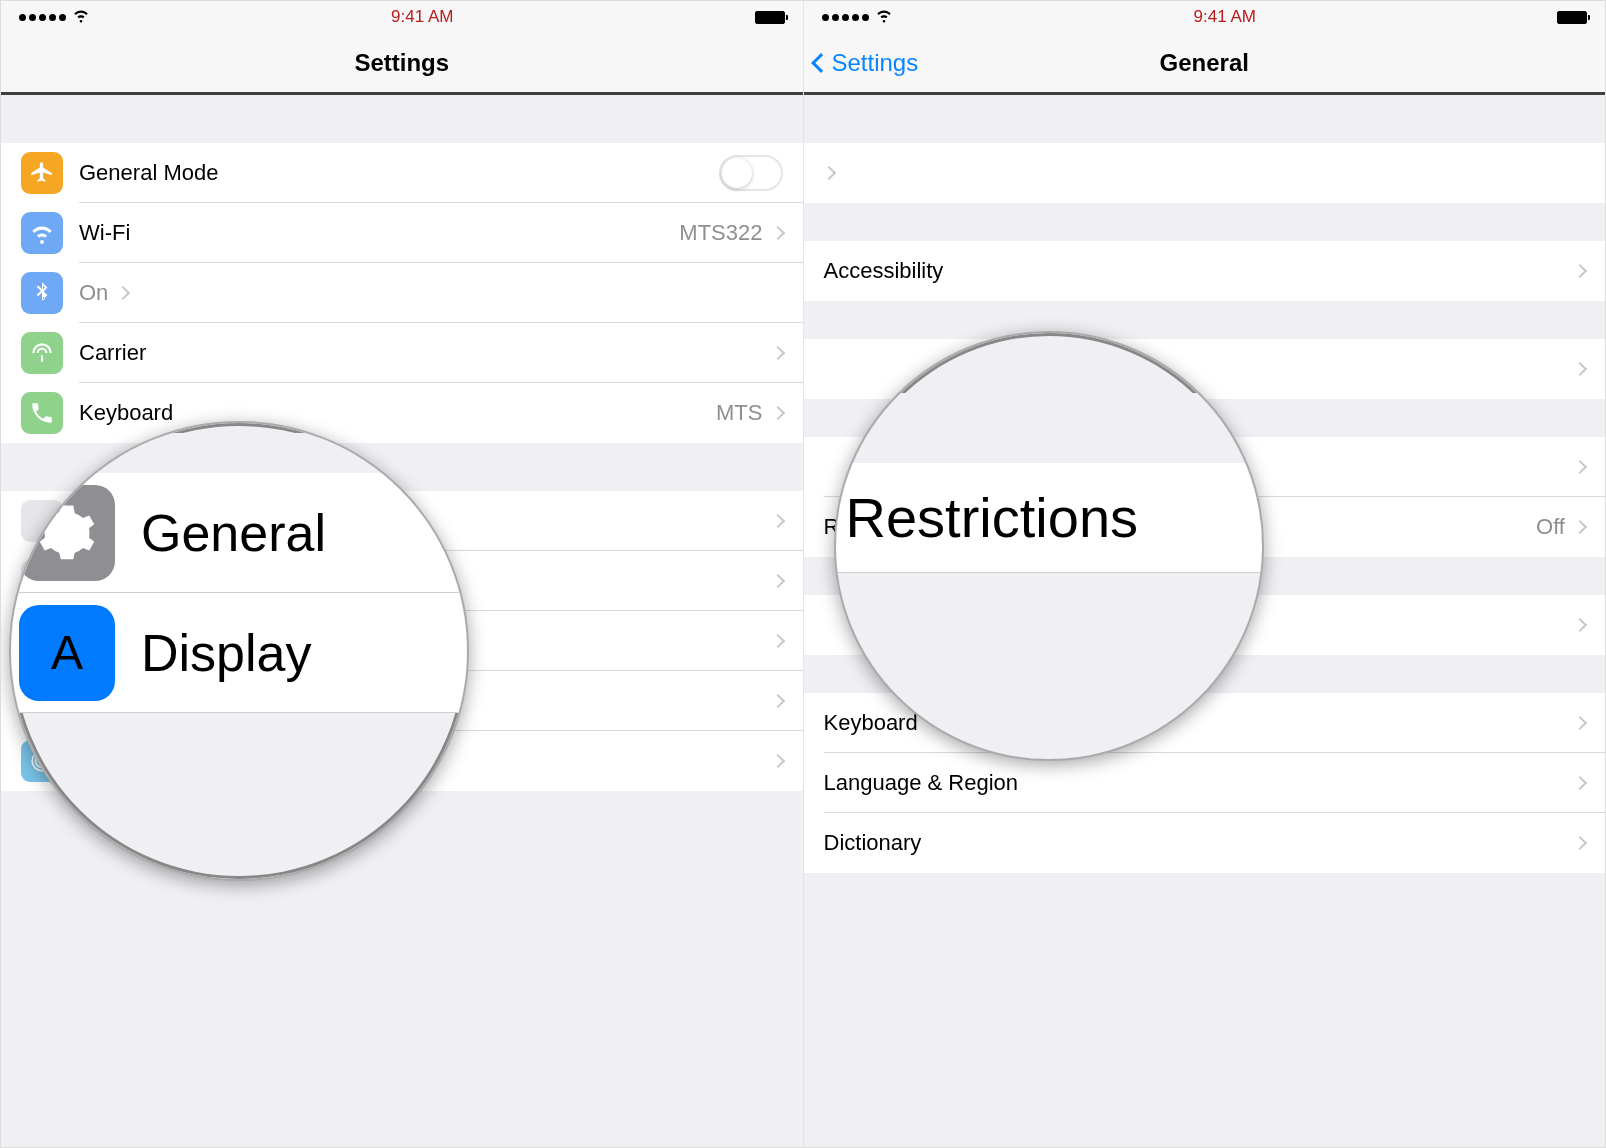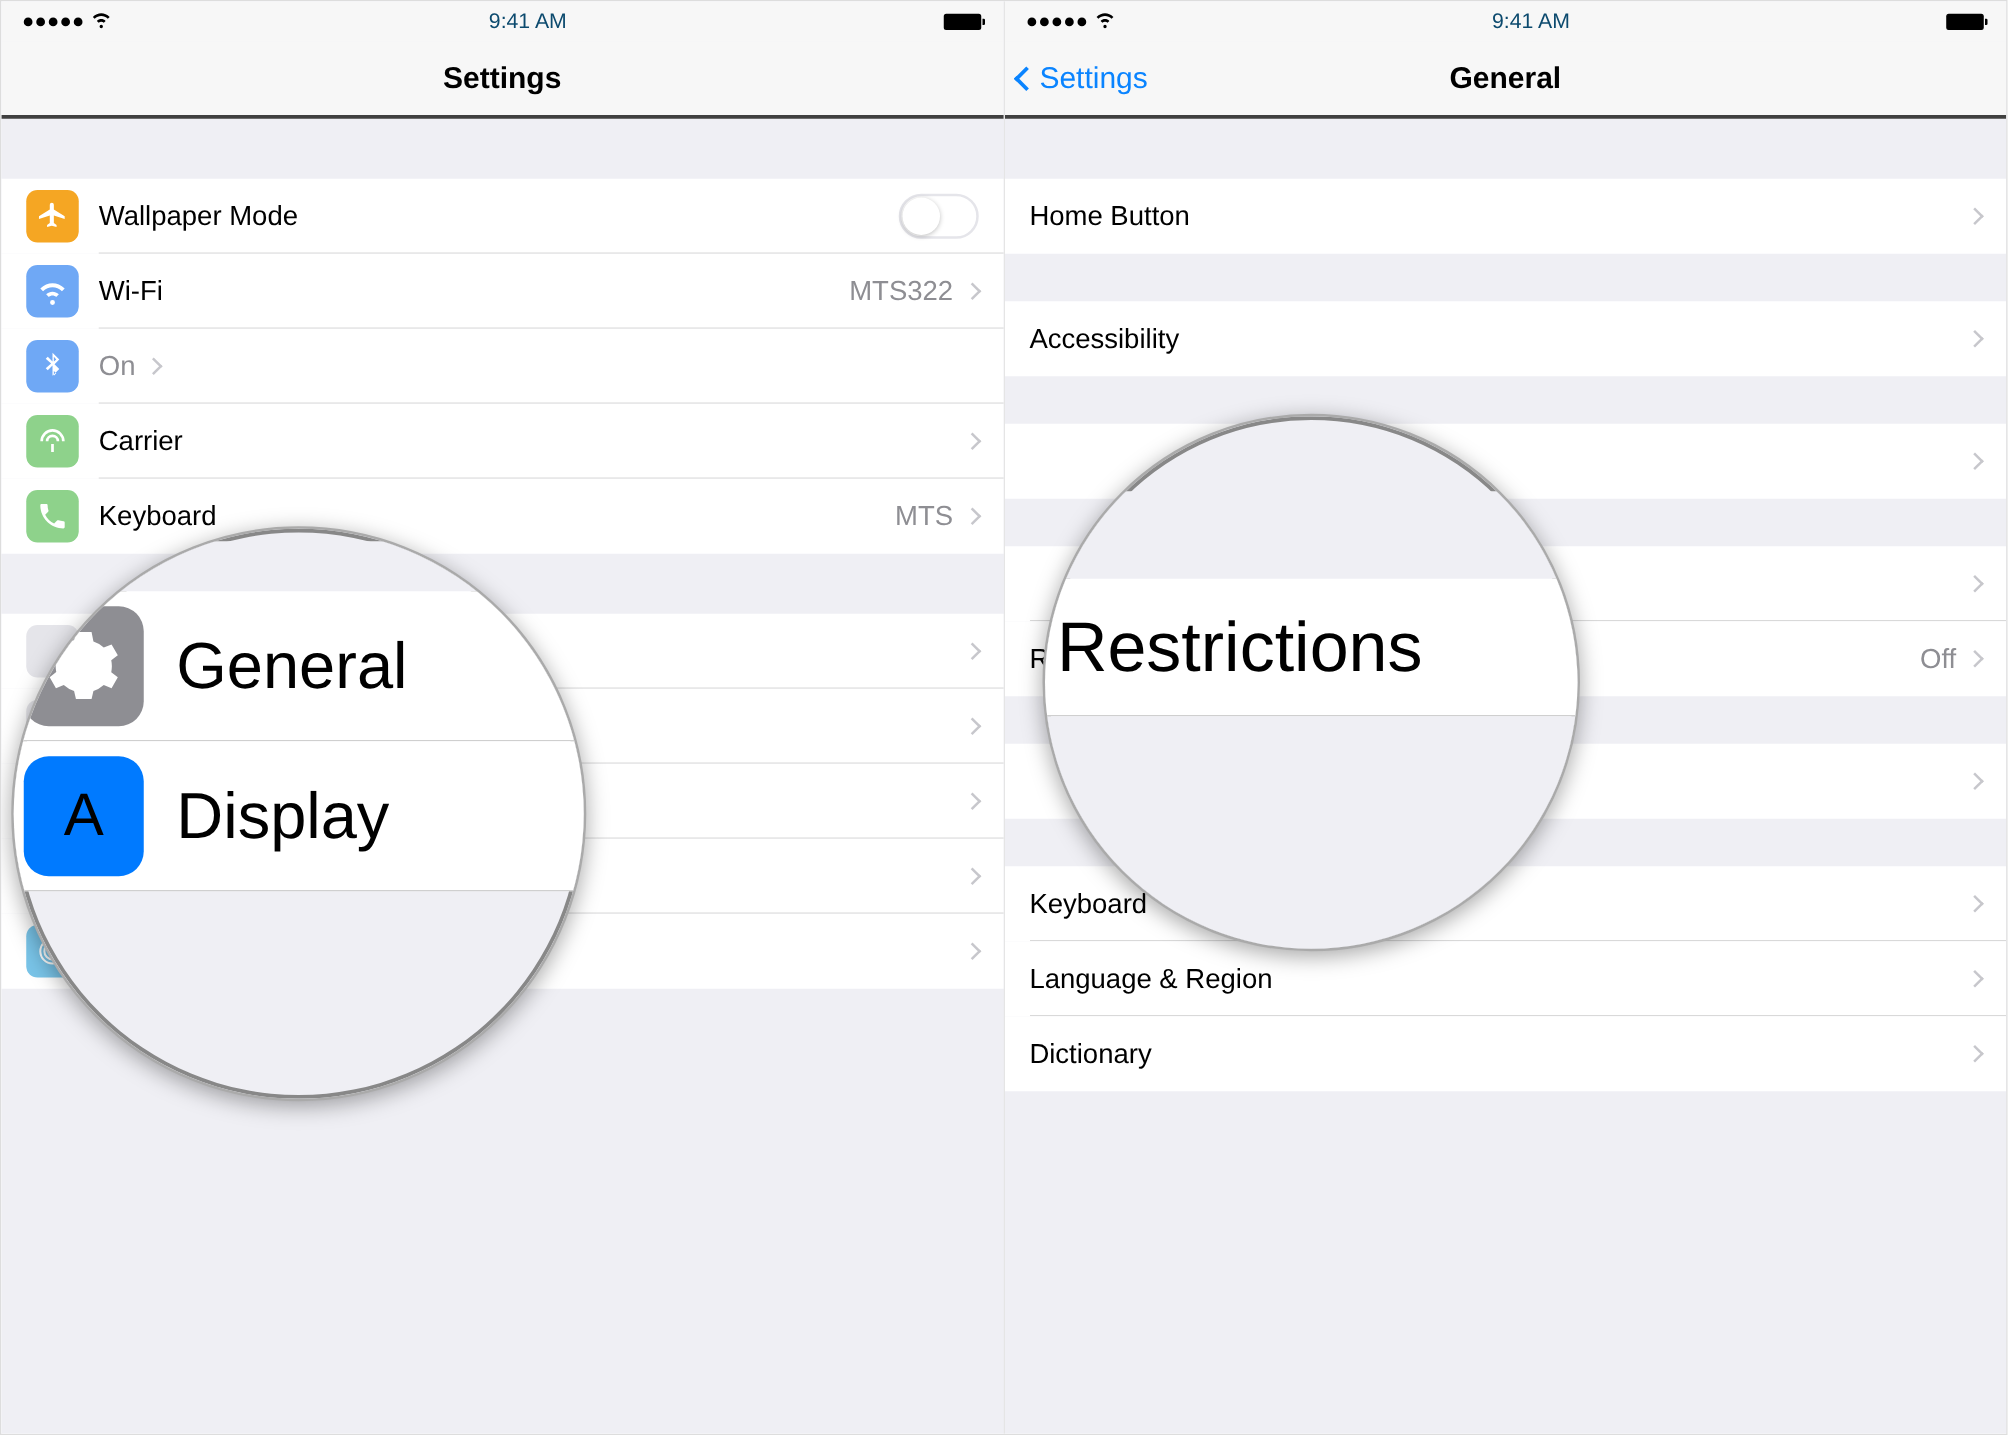--- a/index.html
+++ b/index.html
@@ -28,21 +28,21 @@
 
   
   .status-bar {
     height: 32px;
     background: #f7f7f7;
     display: flex;
     align-items: center;
     justify-content: space-between;
     padding: 0 18px;
     font-size: 16px;
-    color: #0c4a6e;
+    color: #b91c1c;
   }
   .status-left, .status-right {
     display: flex;
     align-items: center;
     gap: 6px;
   }
   .dots { display: flex; gap: 3px; }
   .dot { width: 7px; height: 7px; border-radius: 50%; background: #000; }
   .wifi-glyph { font-size: 17px; }
   .status-time { font-weight: 500; font-size: 17px; }
@@ -194,21 +194,21 @@
     </div>
 
     <div class="group-gap"></div>
 
     <div class="row">
       <div class="icon ic-airplane">
         <svg viewBox="0 0 24 24" fill="#fff">
             <path d="M21 14v-2l-8-5V3.5a1.5 1.5 0 0 0-3 0V7l-8 5v2l8-2.5V17l-2 1.5V20l3.5-1 3.5 1v-1.5L13 17v-5.5l8 2.5z"></path>
           </svg>
       </div>
-      <span class="label">Wallpaper Mode</span>
+      <span class="label">General Mode</span>
       <span class="toggle"></span>
       <div class="sep"></div>
     </div>
     <div class="row">
       <div class="icon ic-wifi">
         <svg viewBox="0 0 24 24" fill="#fff">
             <path d="M12 18.5a1.8 1.8 0 1 0 0 3.6 1.8 1.8 0 0 0 0-3.6zm-4.7-4.2 2 2c1.5-1.5 3.9-1.5 5.4 0l2-2c-2.6-2.6-6.8-2.6-9.4 0zM3 10l2 2c3.9-3.9 10.1-3.9 14 0l2-2C15.7 4.7 8.3 4.7 3 10z"></path>
           </svg>
       </div>
       <span class="label">Wi-Fi</span>
@@ -340,21 +340,20 @@
       <div class="back-btn">
         <span class="chev-left"></span>
         <span>Settings</span>
       </div>
       <div class="nav-title">General</div>
     </div>
 
     <div class="group-gap"></div>
 
     <div class="row no-icon">
-      <span class="label">Home Button</span>
       <span class="chev"></span>
     </div>
 
     <div class="group-gap small"></div>
 
     <div class="row no-icon">
       <span class="label">Accessibility</span>
       <span class="chev"></span>
     </div>
 

